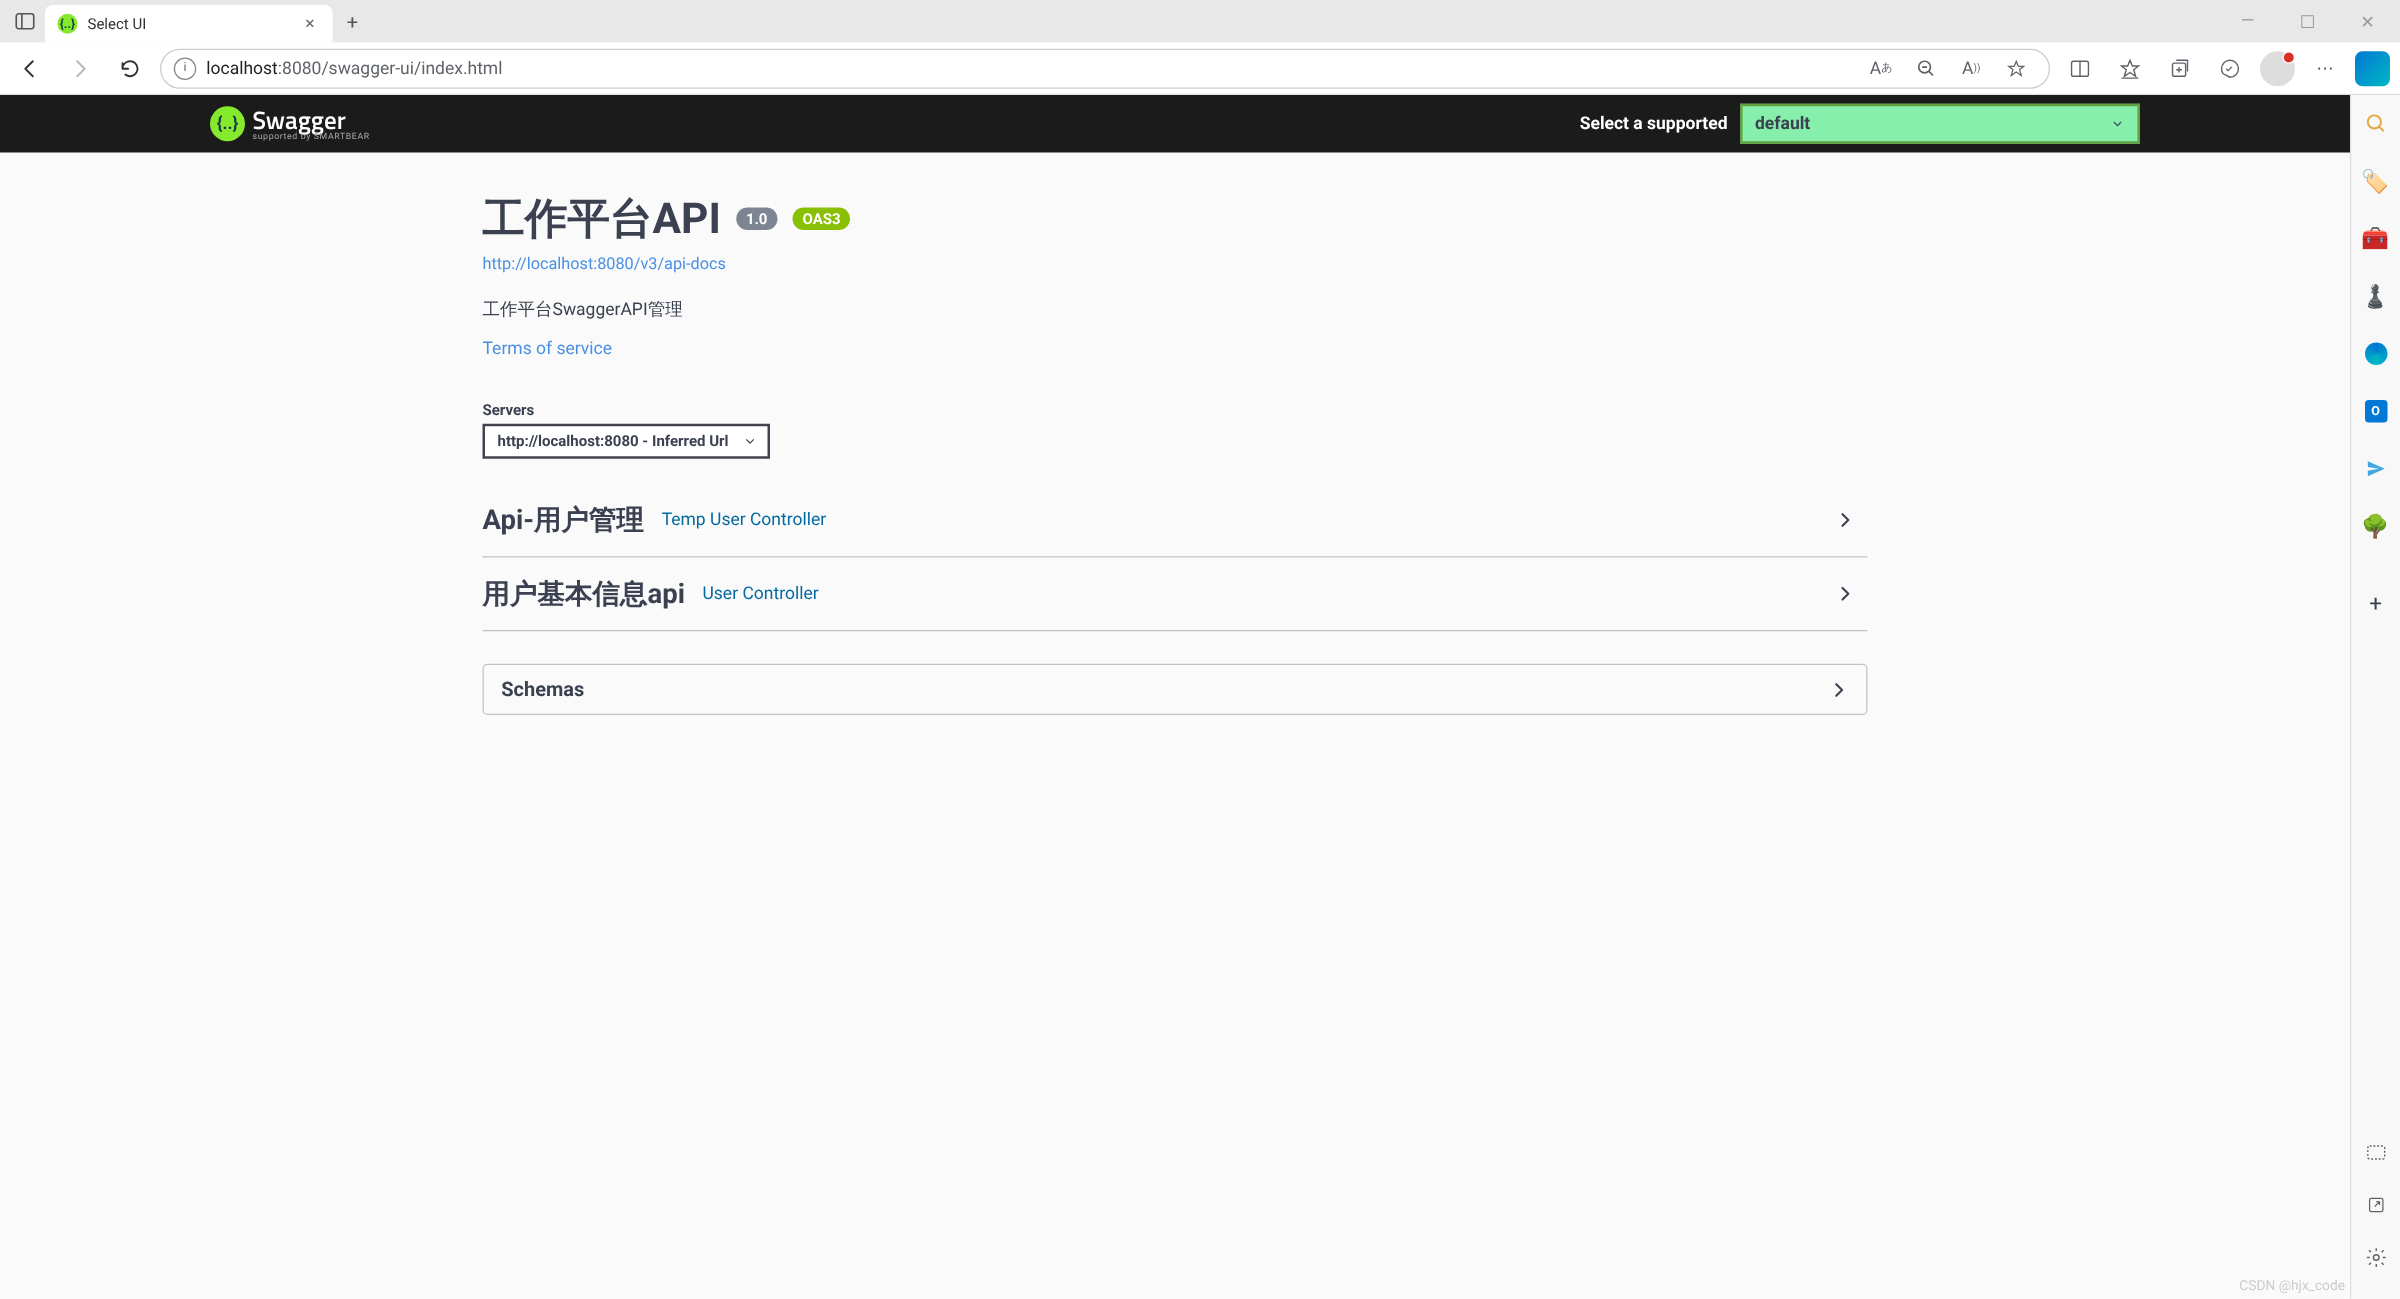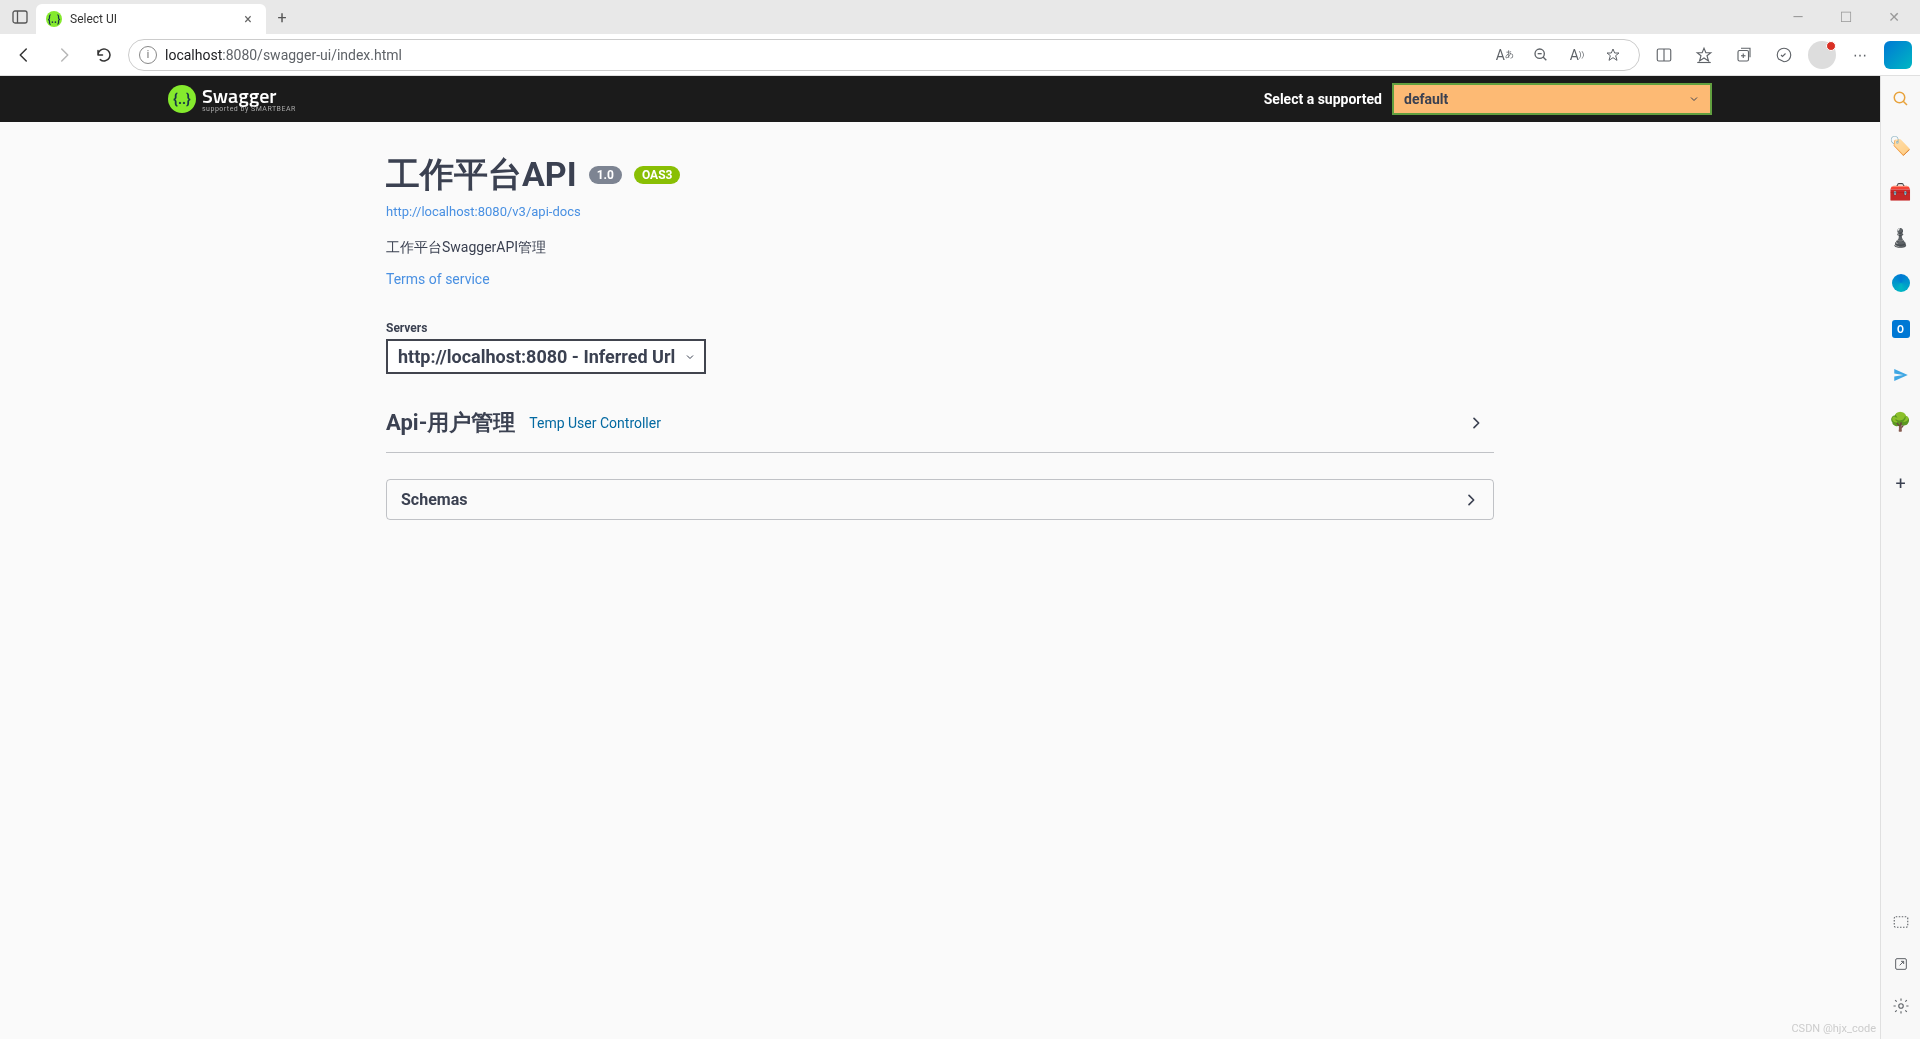--- a/index.html
+++ b/index.html
@@ -44,36 +44,36 @@
 
 
 .swagger-topbar { background: #1b1b1b; height: 46px; display: flex; align-items: center; padding: 0 0 0 168px; }
 .swagger-logo { display: flex; align-items: center; gap: 6px; }
 .swagger-logo-mark { width: 28px; height: 28px; border-radius: 50%; background: #85ea2d; display: flex; align-items: center; justify-content: center; color: #173647; font-weight: bold; font-size: 14px; }
 .swagger-logo-text { display: flex; flex-direction: column; line-height: 1; }
 .swagger-name { font-family: "Titillium Web", sans-serif; color: #fff; font-size: 20px; font-weight: 600; }
 .swagger-sub { color: #aaa; font-size: 7px; letter-spacing: 0.5px; align-self: flex-end; }
 .def-selector { margin-left: auto; margin-right: 168px; display: flex; align-items: center; gap: 10px; }
 .def-label { color: #fff; font-weight: 700; font-size: 14px; }
-.def-select { width: 320px; height: 32px; border: 2px solid #62a03f; background: #fdba74; padding: 0 10px; font-size: 14px; font-weight: 700; color: #3b4151; display: flex; align-items: center; justify-content: space-between; }
+.def-select { width: 320px; height: 32px; border: 2px solid #62a03f; background: #86efac; padding: 0 10px; font-size: 14px; font-weight: 700; color: #3b4151; display: flex; align-items: center; justify-content: space-between; }
 
 
 .swagger-container { max-width: 1108px; margin: 0 auto; padding: 0; }
 .info-section { padding: 30px 0 20px 0; }
 .info-title-row { display: flex; align-items: center; gap: 12px; }
 .info-title { font-size: 34px; font-weight: 700; color: #3b4151; }
 .version-badge { background: #7d8492; color: #ffffff; font-size: 12px; font-weight: 700; padding: 2px 8px; border-radius: 12px; }
 .oas-badge { background: #89bf04; color: #fff; font-size: 12px; font-weight: 700; padding: 2px 8px; border-radius: 12px; }
 .info-link { color: #4990e2; font-size: 13px; margin-top: 6px; display: block; }
 .info-desc { margin-top: 20px; font-size: 14px; color: #3b4151; }
 .tos-link { color: #4990e2; font-size: 14px; margin-top: 14px; display: block; }
 
 .servers-section { padding: 14px 0 20px 0; border-top: 0; }
 .servers-label { font-size: 12px; font-weight: 700; color: #3b4151; margin-bottom: 4px; }
-.server-select { border: 2px solid #41444e; background: #fff; padding: 5px 29px 5px 10px; font-size: 18px; font-weight: 700; color: #3b4151; display: inline-flex; align-items: center; gap: 10px; position: relative; min-width: 230px; text-align: center; }
+.server-select { border: 2px solid #41444e; background: #fff; padding: 5px 17px 5px 10px; font-size: 12px; font-weight: 700; color: #3b4151; display: inline-flex; align-items: center; gap: 10px; position: relative; min-width: 230px; text-align: center; }
 .server-select .chev { position: absolute; right: 8px; }
 
 .tag-section { border-bottom: 1px solid rgba(59,65,81,0.3); padding: 14px 0; display: flex; align-items: center; cursor: pointer; }
 .tag-section:first-of-type { margin-top: 20px; border-top: 1px solid rgba(59,65,81,0.15); }
 .tag-name { font-size: 22px; font-weight: 700; color: #3b4151; }
 .tag-desc { font-size: 14px; color: #0369a1; margin-left: 14px; }
 .tag-arrow { margin-left: auto; padding-right: 10px; color: #3b4151; }
 
 .schemas-section { margin-top: 26px; border: 1px solid rgba(59,65,81,0.3); border-radius: 4px; padding: 10px 14px; display: flex; align-items: center; cursor: pointer; }
 .schemas-title { font-size: 16px; font-weight: 700; color: #3b4151; }
@@ -221,20 +221,29 @@
 
           <div class="tag-section">
             <span class="tag-name">Api-用户管理</span>
             <span class="tag-desc">Temp User Controller</span>
             <span class="tag-arrow">
                 <svg width="16" height="16" viewBox="0 0 24 24">
                   <path d="M9 5l7 7-7 7" fill="none" stroke="#3b4151" stroke-width="2.5" stroke-linecap="round" stroke-linejoin="round"></path>
                 </svg>
               </span>
           </div>
+          <div class="tag-section">
+            <span class="tag-name">用户基本信息api</span>
+            <span class="tag-desc">User Controller</span>
+            <span class="tag-arrow">
+                <svg width="16" height="16" viewBox="0 0 24 24">
+                  <path d="M9 5l7 7-7 7" fill="none" stroke="#3b4151" stroke-width="2.5" stroke-linecap="round" stroke-linejoin="round"></path>
+                </svg>
+              </span>
+          </div>
 
           <div class="schemas-section">
             <span class="schemas-title">Schemas</span>
             <span class="schemas-arrow">
                 <svg width="16" height="16" viewBox="0 0 24 24">
                   <path d="M9 5l7 7-7 7" fill="none" stroke="#3b4151" stroke-width="2.5" stroke-linecap="round" stroke-linejoin="round"></path>
                 </svg>
               </span>
           </div>
 

